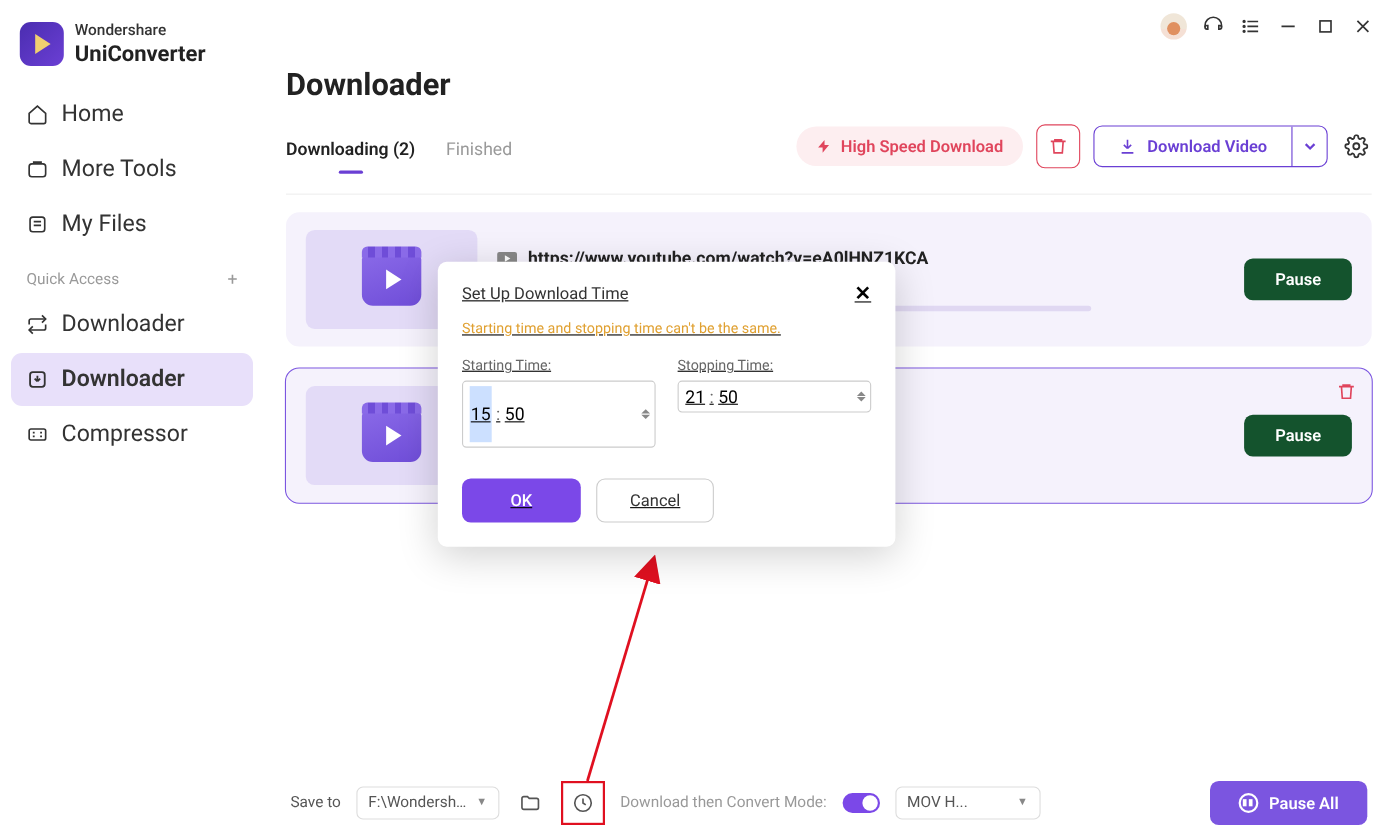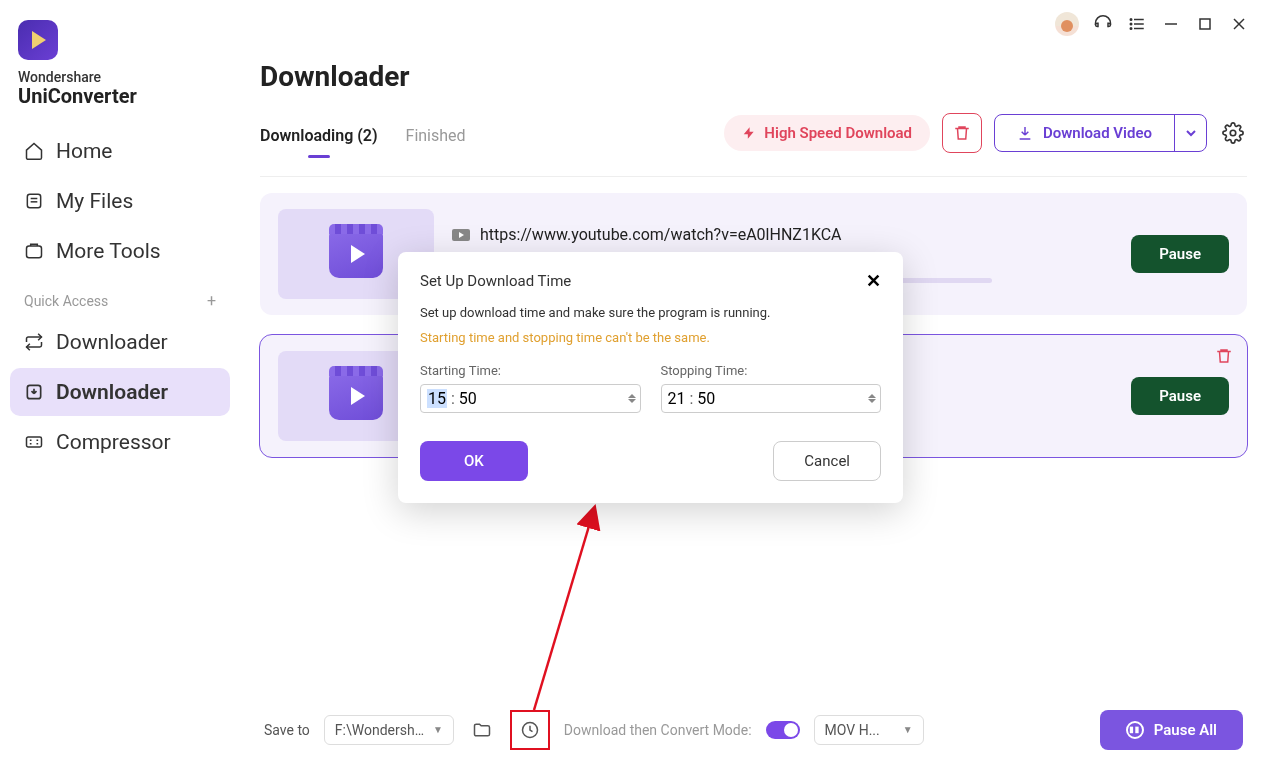--- a/index.html
+++ b/index.html
@@ -6,21 +6,21 @@
 body { width: 1267px; height: 757px; background: #fff; overflow: hidden; position: relative; }
 
 
 .titlebar { position: absolute; top: 0; right: 0; display: flex; gap: 14px; padding: 12px 18px; align-items: center; }
 .titlebar .icon { width: 20px; height: 20px; display: flex; align-items: center; justify-content: center; cursor: pointer; color: #333; }
 .avatar { width: 24px; height: 24px; border-radius: 50%; background: linear-gradient(#f0e6d8 60%, #f5e0d5 60%); display: flex; align-items: flex-end; justify-content: center; overflow: hidden; }
 .avatar::before { content: ""; width: 12px; height: 12px; border-radius: 50%; background: #e09060; position: relative; top: -4px; }
 
 
 .sidebar { position: absolute; left: 0; top: 0; width: 240px; height: 700px; padding: 20px 10px; }
-.logo { display: flex; align-items: flex-start; gap: 10px; padding: 0 8px 18px 8px; flex-direction: column; }
+.logo { display: flex; align-items: center; gap: 10px; padding: 0 8px 18px 8px; }
 .logo-mark { width: 40px; height: 40px; border-radius: 10px; background: linear-gradient(135deg, #4a2db0, #6b3fd4); display: flex; align-items: center; justify-content: center; position: relative; }
 .logo-mark::before { content: ""; position: absolute; width: 0; height: 0; border-left: 14px solid #f0d070; border-top: 9px solid transparent; border-bottom: 9px solid transparent; left: 14px; }
 .logo-text { display: flex; flex-direction: column; line-height: 1.1; }
 .logo-text .top { font-size: 14px; font-weight: 500; color: #333; }
 .logo-text .bot { font-size: 20px; font-weight: 700; color: #222; }
 
 .nav-item { display: flex; align-items: center; gap: 12px; padding: 12px 14px; border-radius: 10px; cursor: pointer; color: #333; font-size: 21px; margin: 2px 0; }
 .nav-item.active { background: #e8e0fa; font-weight: 600; }
 .nav-icon { width: 20px; height: 20px; display: flex; align-items: center; justify-content: center; }
 
@@ -48,59 +48,59 @@
 
 .cards { margin-top: 16px; display: flex; flex-direction: column; gap: 20px; }
 .card { background: #f5f2fc; border-radius: 12px; padding: 16px 18px; display: flex; gap: 18px; align-items: center; position: relative; }
 .card.selected { outline: 1.5px solid #7b55e0; }
 .thumb { width: 156px; height: 90px; background: #e3dbf7; border-radius: 8px; display: flex; align-items: center; justify-content: center; }
 .thumb-inner { width: 54px; height: 48px; background: linear-gradient(160deg, #8a6ae8, #6f4dd8); border-radius: 6px 6px 10px 10px; position: relative; display: flex; align-items: center; justify-content: center; }
 .thumb-inner::before { content: ""; position: absolute; top: -6px; left: 0; right: 0; height: 10px; border-radius: 5px 5px 0 0; background: repeating-linear-gradient(90deg, #8a6ae8 0 6px, #6f4dd8 6px 12px); }
 .thumb-inner::after { content: ""; width: 0; height: 0; border-left: 14px solid #fff; border-top: 9px solid transparent; border-bottom: 9px solid transparent; margin-left: 3px; }
 
 .card-body { flex: 1; display: flex; flex-direction: column; gap: 8px; }
-.card-url { display: flex; align-items: center; gap: 10px; font-weight: 400; font-size: 16px; color: #222; text-align: right; }
+.card-url { display: flex; align-items: center; gap: 10px; font-weight: 700; font-size: 16px; color: #222; text-align: right; }
 .vid-icon { width: 18px; height: 12px; background: #888; border-radius: 2px; position: relative; }
 .vid-icon::after { content: ""; position: absolute; width: 0; height: 0; border-left: 5px solid #fff; border-top: 3px solid transparent; border-bottom: 3px solid transparent; left: 7px; top: 3px; }
 .badge { display: inline-block; background: #fff; border-radius: 4px; padding: 2px 10px; font-size: 12px; color: #666; width: fit-content; }
 .progress { height: 5px; background: #e0d8f2; border-radius: 3px; width: 540px; }
 
 .pause-btn { background: #14532d; color: #fff; font-weight: 600; border: none; border-radius: 8px; padding: 10px 28px; font-size: 15px; cursor: pointer; }
 .card-trash { position: absolute; top: 12px; right: 14px; color: #e0455c; cursor: pointer; }
 
 
-.modal { position: absolute; left: 398px; top: 252px; width: 505px; background: #fff; border-radius: 8px; box-shadow: 0 8px 36px rgba(0,0,0,0.18); padding: 18px 22px 22px; z-index: 100; }
+.modal { position: absolute; left: 398px; top: 238px; width: 416px; background: #fff; border-radius: 8px; box-shadow: 0 8px 36px rgba(0,0,0,0.18); padding: 18px 22px 22px; z-index: 100; text-decoration: underline; }
 .modal-header { display: flex; justify-content: space-between; align-items: center; margin-bottom: 14px; }
 .modal-title { font-size: 15px; color: #333; }
 .modal-close { font-size: 18px; cursor: pointer; font-weight: 700; }
 .modal-desc { font-size: 13px; color: #333; margin-bottom: 10px; }
 .modal-warn { font-size: 13px; color: #e0a030; margin-bottom: 18px; }
 .time-row { display: flex; gap: 20px; margin-bottom: 28px; }
 .time-field { flex: 1; }
 .time-label { font-size: 13px; color: #666; margin-bottom: 6px; display: block; }
 .time-input { display: flex; align-items: center; border: 1px solid #ccc; border-radius: 4px; padding: 4px 6px; position: relative; }
-.time-input span.sel { background: #cce0ff; padding: 0 1px; }
+.time-input span.sel { background: #cce0ff; padding: 16px 1px; }
 .time-input .colon { margin: 0 4px; color: #666; }
 .spinner { position: absolute; right: 4px; display: flex; flex-direction: column; gap: 1px; }
 .spinner div { width: 0; height: 0; border-left: 4px solid transparent; border-right: 4px solid transparent; cursor: pointer; }
 .spinner .up { border-bottom: 4px solid #888; }
 .spinner .down { border-top: 4px solid #888; }
-.modal-buttons { display: flex; justify-content: space-between; gap: 14px; }
+.modal-buttons { display: flex; justify-content: flex-start; gap: 14px; }
 .btn-ok { background: #7b48e8; color: #fff; border: none; border-radius: 8px; padding: 10px 44px; font-size: 15px; font-weight: 500; cursor: pointer; }
 .btn-cancel { background: #fff; color: #333; border: 1px solid #ccc; border-radius: 8px; padding: 10px 30px; font-size: 15px; cursor: pointer; }
 
 
 .footer { position: absolute; left: 0; bottom: 0; width: 100%; height: 56px; border-top: 1px solid transparent; display: flex; align-items: center; padding: 0 24px 0 264px; gap: 14px; font-size: 14px; color: #555; }
 .save-select { border: 1px solid #ddd; border-radius: 6px; padding: 6px 10px; display: flex; align-items: center; gap: 8px; width: 130px; cursor: pointer; white-space: nowrap; overflow: hidden; }
 .save-select .chev-d { margin-left: auto; font-size: 10px; color: #888; }
 .folder-btn, .clock-btn { width: 28px; height: 28px; display: flex; align-items: center; justify-content: center; cursor: pointer; color: #555; }
 .clock-highlight { border: 2px solid #e01020; padding: 4px; }
 .toggle { width: 34px; height: 18px; background: #7b48e8; border-radius: 10px; position: relative; cursor: pointer; }
 .toggle::after { content: ""; position: absolute; right: 2px; top: 2px; width: 14px; height: 14px; background: #fff; border-radius: 50%; }
-.fmt-select { border: 1px solid #ddd; border-radius: 6px; padding: 6px 10px; display: flex; align-items: center; gap: 8px; width: 110px; cursor: pointer; }
+.fmt-select { border: 1px solid #ddd; border-radius: 6px; padding: 6px 10px; display: flex; align-items: center; gap: 8px; width: 132px; cursor: pointer; }
 .footer .spacer { flex: 1; }
 .pause-all { background: #7b55e0; color: #fff; border: none; border-radius: 8px; padding: 11px 26px; font-size: 15px; font-weight: 600; display: flex; align-items: center; gap: 10px; cursor: pointer; }
 .pause-all-icon { width: 18px; height: 18px; border: 2px solid #fff; border-radius: 50%; display: flex; align-items: center; justify-content: center; font-size: 8px; letter-spacing: 1px; }
 
 
 .arrow-svg { position: absolute; left: 520px; top: 500px; pointer-events: none; z-index: 50; }
 
 svg { display: block; }
 </style>
 </head>
@@ -156,35 +156,35 @@
     <span class="nav-icon">
       <svg width="20" height="20" viewBox="0 0 24 24" fill="none" stroke="#333" stroke-width="1.8">
           <path d="M3 11l9-8 9 8v9a2 2 0 0 1-2 2H5a2 2 0 0 1-2-2z"></path>
         </svg>
     </span>
     <span>Home</span>
   </div>
   <div class="nav-item">
     <span class="nav-icon">
       <svg width="20" height="20" viewBox="0 0 24 24" fill="none" stroke="#333" stroke-width="1.8">
+          <rect x="3" y="6" width="18" height="14" rx="3"></rect>
+          <path d="M8 6V4h8v2"></path>
+        </svg>
+    </span>
+    <span>More Tools</span>
+  </div>
+  <div class="nav-item">
+    <span class="nav-icon">
+      <svg width="20" height="20" viewBox="0 0 24 24" fill="none" stroke="#333" stroke-width="1.8">
           <rect x="4" y="4" width="16" height="16" rx="3"></rect>
           <line x1="8" y1="9" x2="16" y2="9"></line>
           <line x1="8" y1="13" x2="16" y2="13"></line>
         </svg>
     </span>
     <span>My Files</span>
-  </div>
-  <div class="nav-item">
-    <span class="nav-icon">
-      <svg width="20" height="20" viewBox="0 0 24 24" fill="none" stroke="#333" stroke-width="1.8">
-          <rect x="3" y="6" width="18" height="14" rx="3"></rect>
-          <path d="M8 6V4h8v2"></path>
-        </svg>
-    </span>
-    <span>More Tools</span>
   </div>
 
   <div class="quick-access">
     <span>Quick Access</span>
     <span class="plus">+</span>
   </div>
 
   <div class="nav-item">
     <span class="nav-icon">
       <svg width="20" height="20" viewBox="0 0 24 24" fill="none" stroke="#333" stroke-width="1.8">
@@ -288,21 +288,20 @@
       </div>
     </div>
   </div>
 </div>
 
 <div class="modal">
   <div class="modal-header">
     <span class="modal-title">Set Up Download Time</span>
     <span class="modal-close">✕</span>
   </div>
-  <div class="modal-desc">Set up download time and make sure the program is running.</div>
   <div class="modal-warn">Starting time and stopping time can't be the same.</div>
   <div class="time-row">
     <div class="time-field">
       <span class="time-label">Starting Time:</span>
       <div class="time-input">
         <span class="sel">15</span>
         <span class="colon">:</span>
         <span>50</span>
         <div class="spinner">
             <div class="up"></div>

